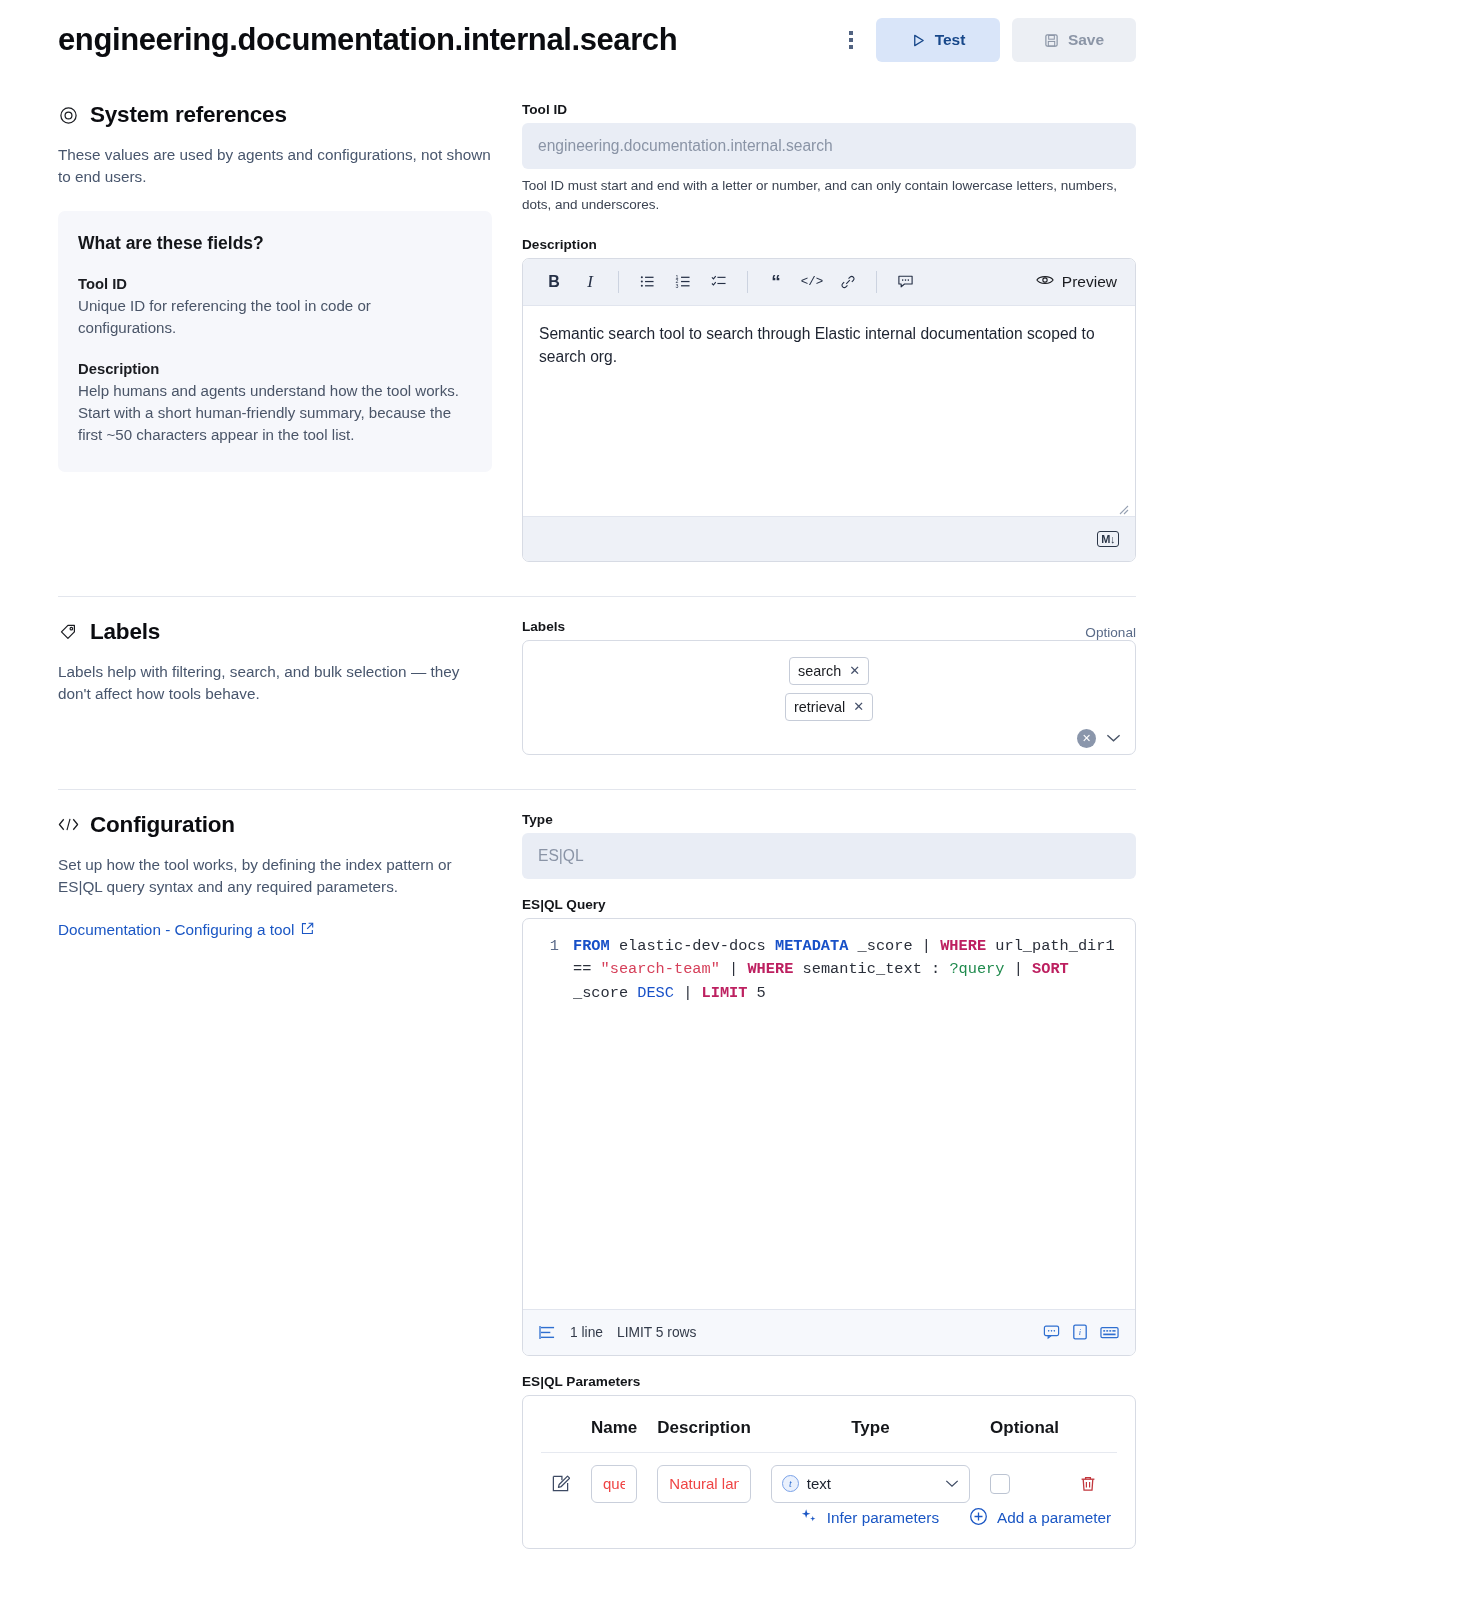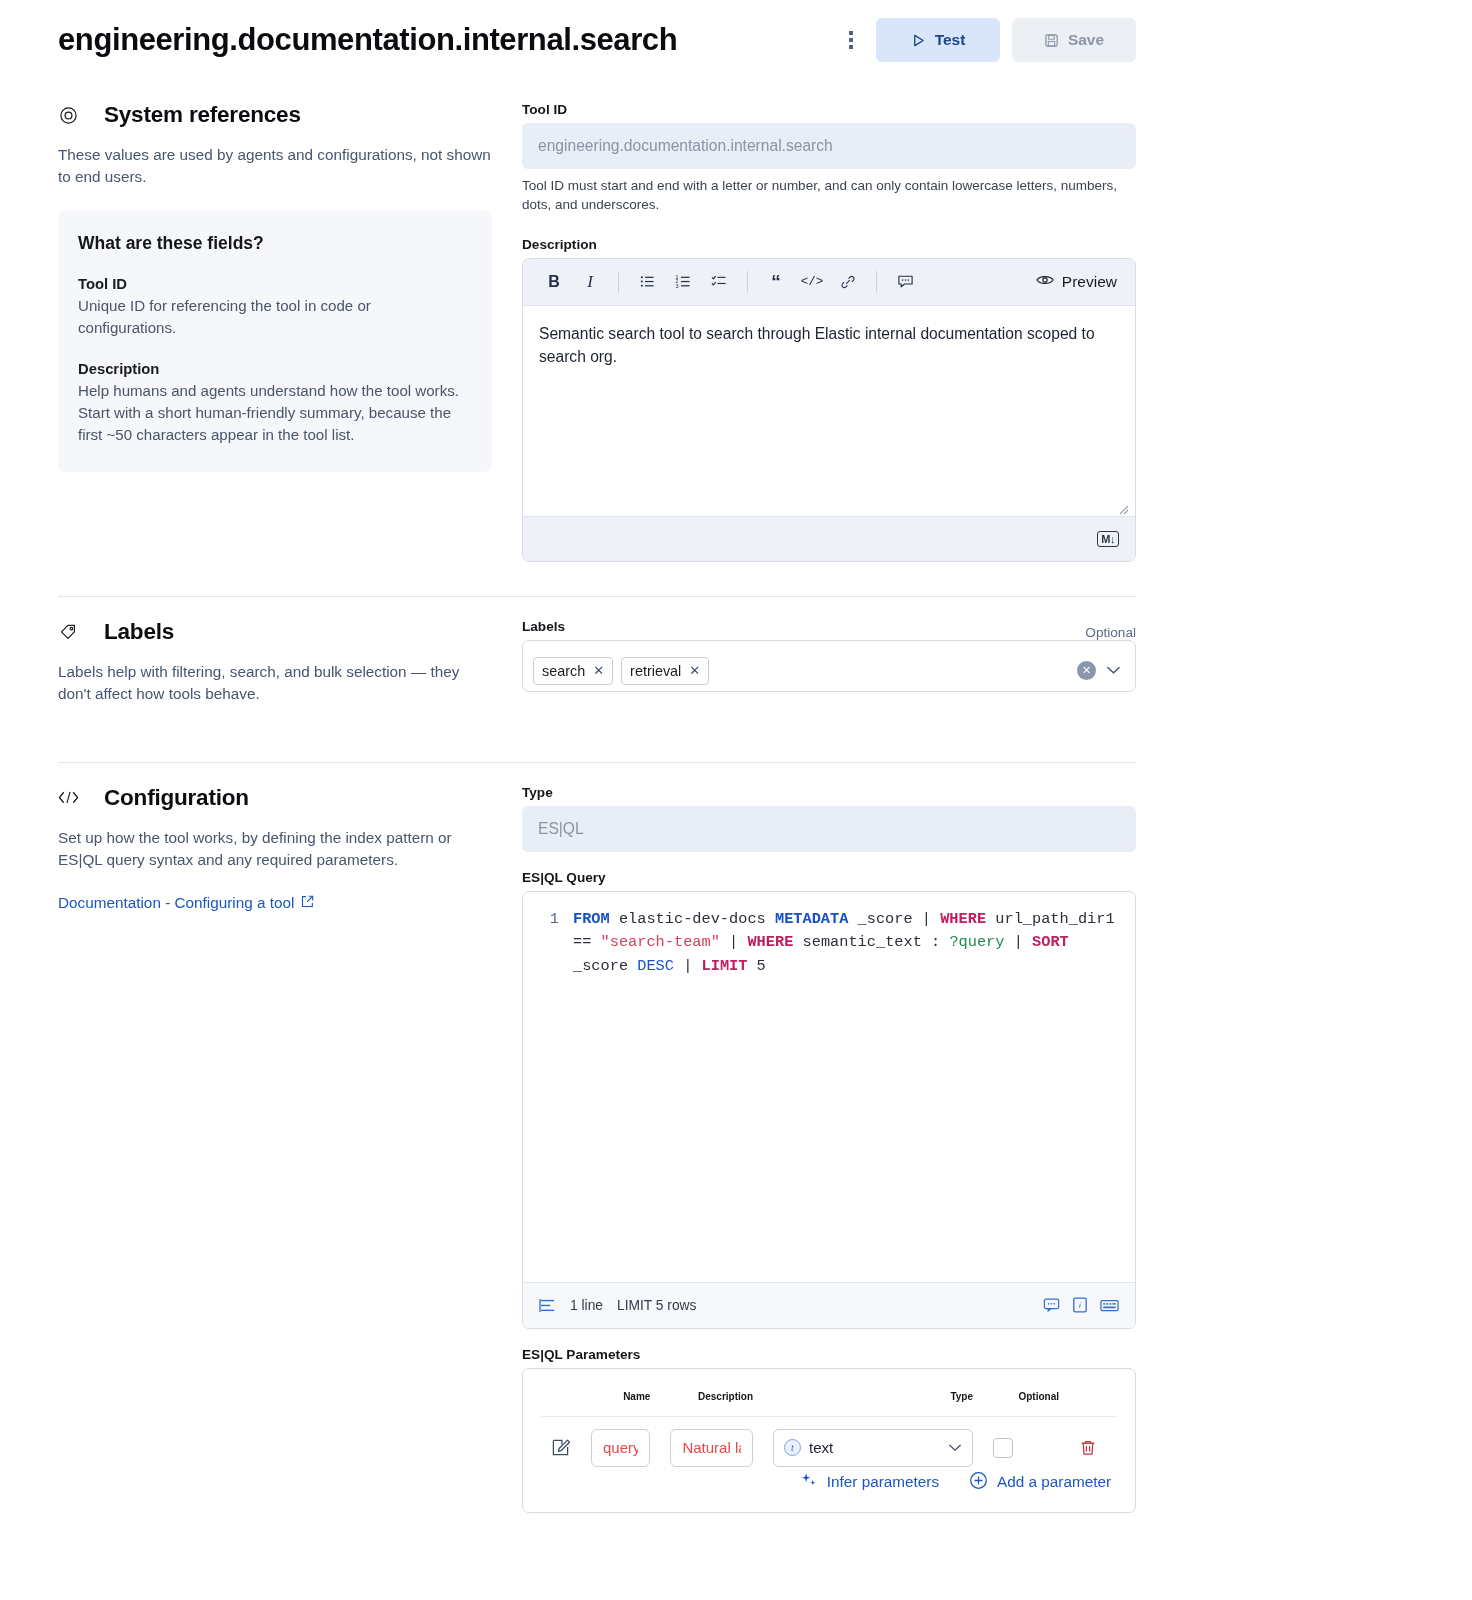--- a/index.html
+++ b/index.html
@@ -40,21 +40,21 @@
   
   .section {
     display: flex; gap: 0;
     padding: 22px 56px 34px 58px;
   }
   .sec-left { width: 464px; flex: 0 0 464px; padding-right: 30px; }
   .sec-right { flex: 1; min-width: 0; }
   .divider { height:1px; background:#e3e6ed; margin: 0 56px 0 58px; }
 
   .sec-title {
-    display:flex; align-items:center; gap:25px;
+    display:flex; align-items:center; gap:11px;
     font-size: 22.5px; font-weight: 700; color:#0b0c10; letter-spacing:-0.2px;
     margin: 0 0 16px 0;
   }
   .sec-title .ico { width:21px; height:21px; display:flex; align-items:center; justify-content:center; color:#1a1c21; flex:0 0 21px;}
   .sec-desc {
     font-size: 15.3px; line-height: 1.47; color:#4b5costum; color:#48566d;
     margin: 0 0 22px 0;
   }
   .callout {
     background:#f6f7fb; border-radius:7px; padding: 22px 20px 26px 20px;
@@ -117,21 +117,21 @@
   }
   .md-mark {
     border:1.6px solid #2b3648; border-radius:3px;
     font-size:11px; font-weight:700; padding: 1px 3px; color:#2b3648;
     font-family:"Liberation Sans", sans-serif; letter-spacing:-0.4px;
   }
 
   
   .combo {
     border:1px solid #d7dbe4; border-radius:7px; background:#fff;
-    min-height:46px; display:flex; align-items:center; padding: 16px 10px 6px 10px; gap:8px;
+    min-height:46px; display:flex; align-items:center; padding: 16px 10px 6px 10px; gap:8px;flex-direction:column;
   }
   .chip {
     display:inline-flex; align-items:center; gap:8px;
     border:1px solid #c6ccd8; border-radius:4px; background:#fff;
     height:28px; padding: 0 8px; font-size:14.4px; color:#1a1c21;
   }
   .chip .x { color:#45506a; font-size:13px; cursor:pointer; }
   .combo-right { margin-left:auto; display:flex; align-items:center; gap:10px; padding-right:4px; }
   .clear-circle {
     width:19px; height:19px; border-radius:50%; background:#8a96ab; color:#fff;
@@ -158,21 +158,21 @@
     display:flex; align-items:center; padding: 0 16px; gap:14px;
     font-size:13.8px; color:#333b4a;
   }
   .code-footer .right { margin-left:auto; display:flex; align-items:center; gap:12px; }
   .cf-ico { color:#2f6fd0; display:flex; align-items:center; }
 
   
   .params-card { border:1px solid #d7dbe4; border-radius:7px; background:#fff; padding: 16px 18px 18px 18px; }
   .params-table { width:100%; border-collapse: collapse; }
   .params-table th {
-    text-align:right; font-size:10px; font-weight:600; color:#14161a;
+    text-align:center; font-size:17px; font-weight:600; color:#14161a;
     padding: 6px 10px 14px 10px; border-bottom:1px solid #e6e9f0;
   }
   .params-table td { padding: 12px 10px 4px 10px; vertical-align: middle; }
   .col-edit { width:40px; }
   .col-opt { width:86px; }
   .col-del { width:48px; }
   .edit-ico { color:#4b5costum; color:#3d4a63; cursor:pointer; display:flex; }
   .tinput {
     width:100%; height:38px; border:1px solid #c9cfdb; border-radius:6px;
     padding: 0 11px; font-size:15px; color:#ef4444; background:#fff;

